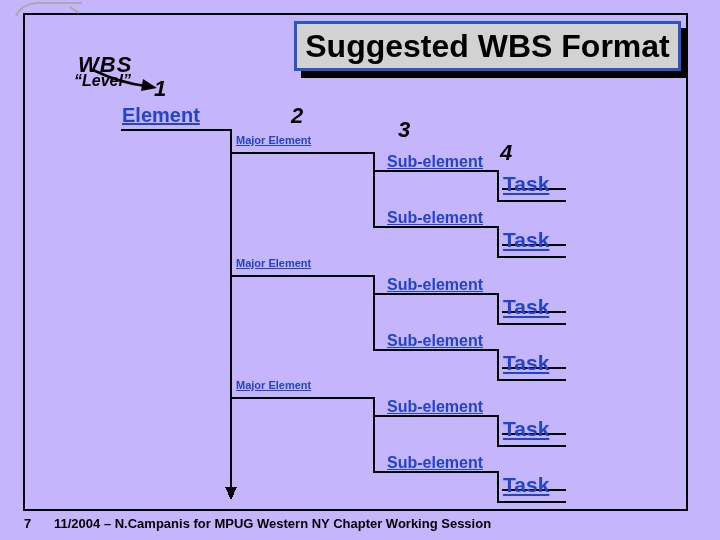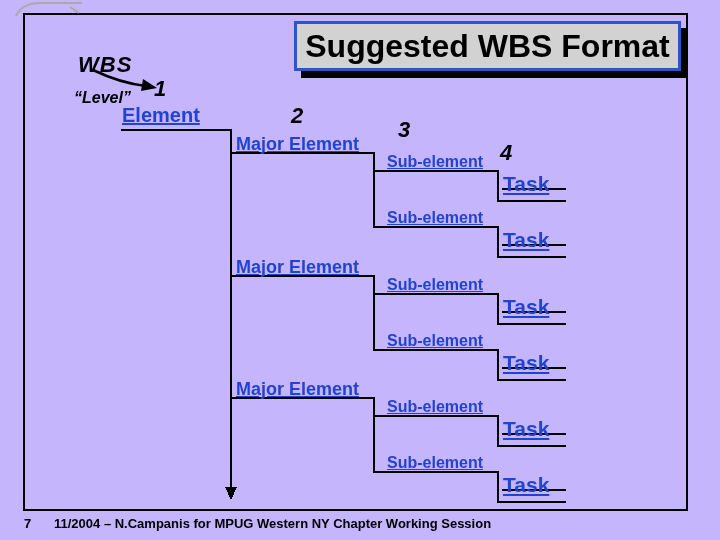--- a/index.html
+++ b/index.html
@@ -16,25 +16,25 @@
     position:absolute;left:294px;top:21px;width:387px;height:50px;
     background:#d2d2d2;border:3px solid #2e55c8;box-sizing:border-box;
     box-shadow:7px 7px 0 #000;
     display:flex;align-items:center;justify-content:center;
   }
   .title-box .txt{
     font-size:32px;font-weight:bold;color:#000;letter-spacing:0px;white-space:nowrap;
   }
   .ann{position:absolute;color:#000;font-weight:bold;font-style:italic;white-space:nowrap;margin-left:48px;}
   .ann.wbs{left:30px;top:52px;font-size:22px;letter-spacing:1px;}
-  .ann.level{left:26px;top:89px;font-size:16px;}
+  .ann.level{left:26px;top:72px;font-size:16px;}
   .num{position:absolute;color:#000;font-weight:bold;font-style:italic;font-size:22px;}
   .blue{position:absolute;color:#2244cc;font-weight:bold;text-decoration:underline;white-space:nowrap;}
   .project{left:122px;top:104px;font-size:20px;}
-  .major{font-size:18px;left:236px;}
+  .major{font-size:11px;left:236px;}
   .sub{font-size:16px;left:387px;}
   .task{font-size:21px;left:503px;}
   .footer{position:absolute;color:#000;font-weight:bold;font-size:13px;white-space:nowrap;}
   .footer.page{left:24px;top:516px;}
   .footer.credit{left:54px;top:516px;}
 </style>
 </head>
 <body>
 
 <div class="slide">

